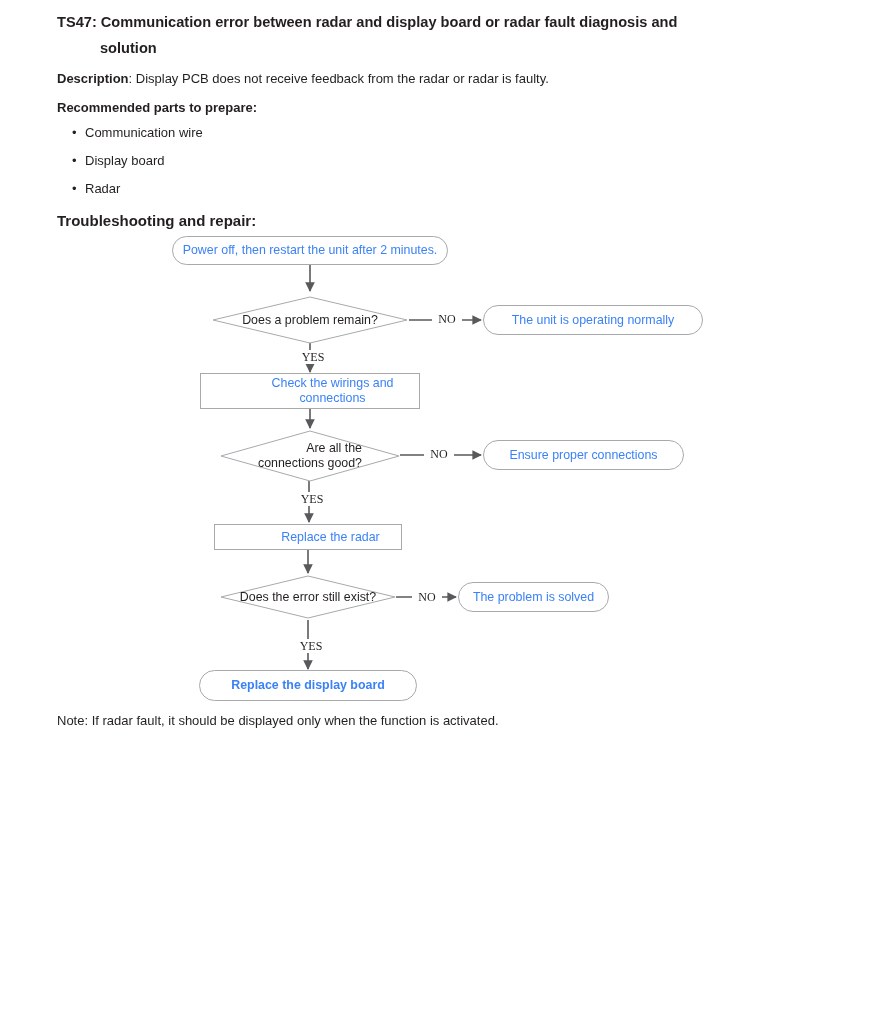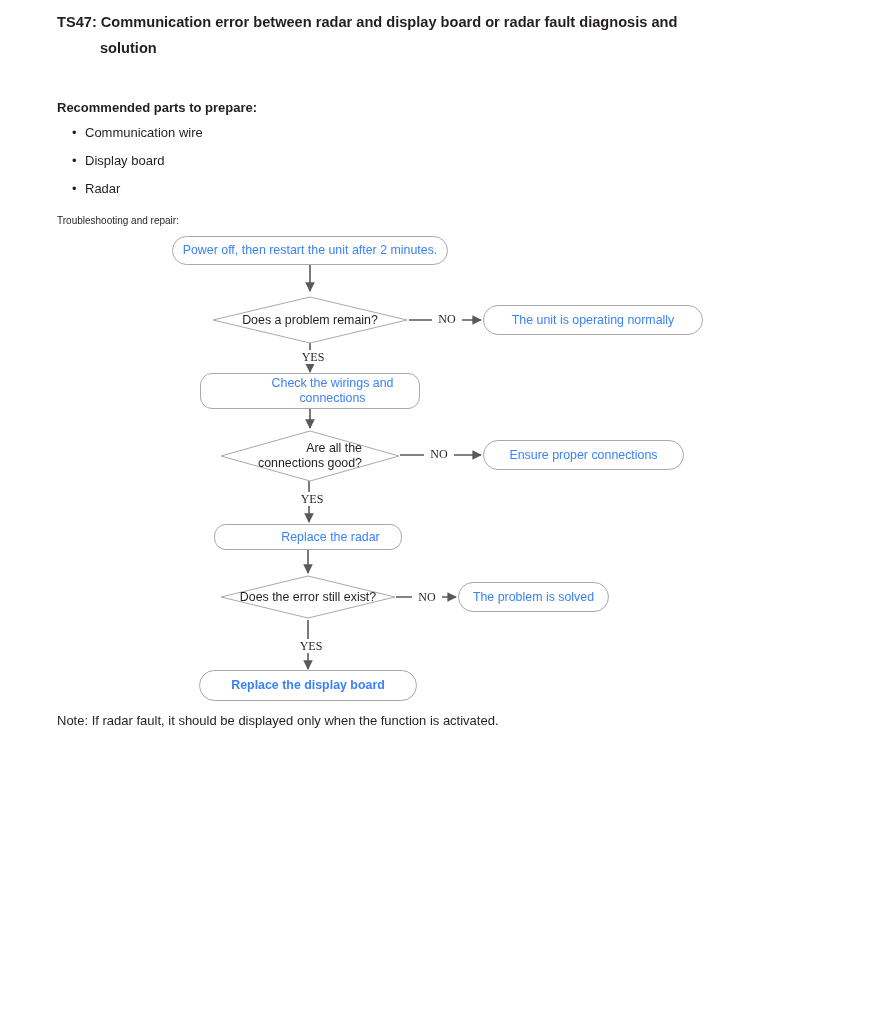--- a/index.html
+++ b/index.html
@@ -86,22 +86,22 @@
     position: absolute;
     left: 0;
     top: 0;
     font-size: 13px;
   }
 
   .ts-title {
     position: absolute;
     left: 57px;
     top: 212px;
-    font-size: 10px;
-    font-weight: normal;
+    font-size: 15px;
+    font-weight: bold;
     line-height: 18px;
   }
 
   .note {
     position: absolute;
     left: 57px;
     top: 712px;
     font-size: 13px;
     line-height: 18px;
     color: #231f20;
@@ -129,21 +129,21 @@
     line-height: 15px;
     color: #3b82f6;
     background: #ffffff;
   }
   .node.terminal {
     border: 1px solid #a7a9ac;
     border-radius: 18px;
   }
   .node.process {
     border: 1px solid #a7a9ac;
-    border-radius: 12px;
+    border-radius: 0;
     padding-left: 45px;
   }
   .node.strong { font-weight: bold; align-items: center; }
 
   .decision {
     position: absolute;
     display: flex;
     align-items: center;
     justify-content: center;
     text-align: right;
@@ -178,20 +178,23 @@
 <body>
 
 <div class="page">
 
   <div class="heading">
     <span class="h-code">TS47:</span>
     <span class="h-body">Communication error between radar and display board or radar fault diagnosis and</span>
   </div>
   <div class="heading-line2">solution</div>
 
+  <div class="desc">
+    <b>Description</b><span>: Display PCB does not receive feedback from the radar or radar is faulty.</span>
+  </div>
 
   <div class="parts-title">Recommended parts to prepare:</div>
   <ul class="bullets">
     <li><span>Communication wire</span></li>
     <li><span>Display board</span></li>
     <li><span>Radar</span></li>
   </ul>
 
   <div class="ts-title">Troubleshooting and repair:</div>
 

